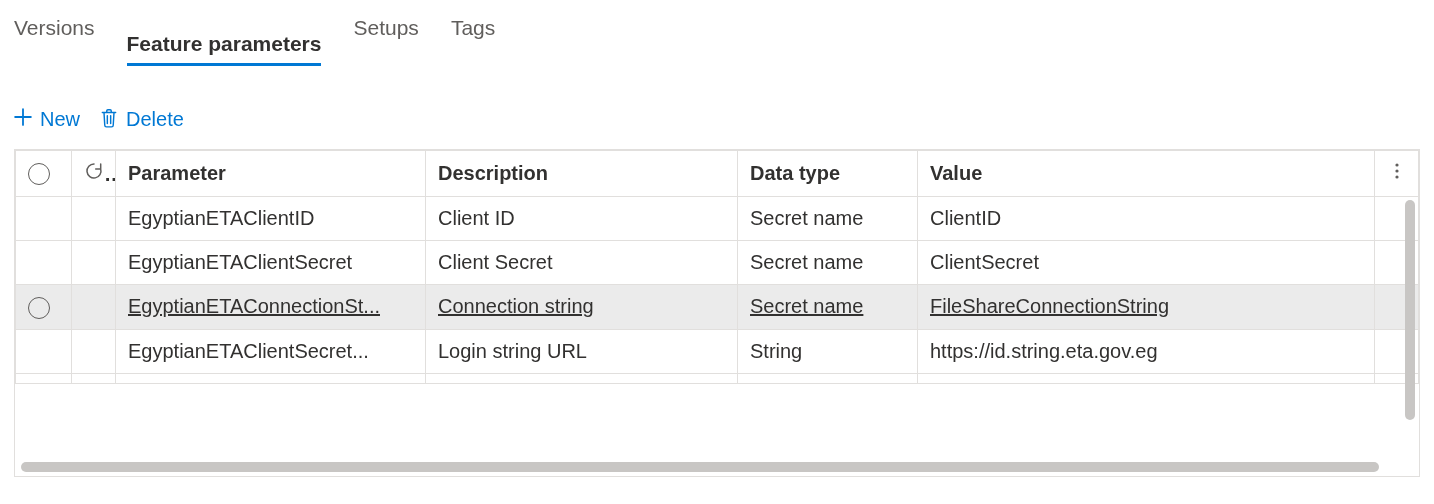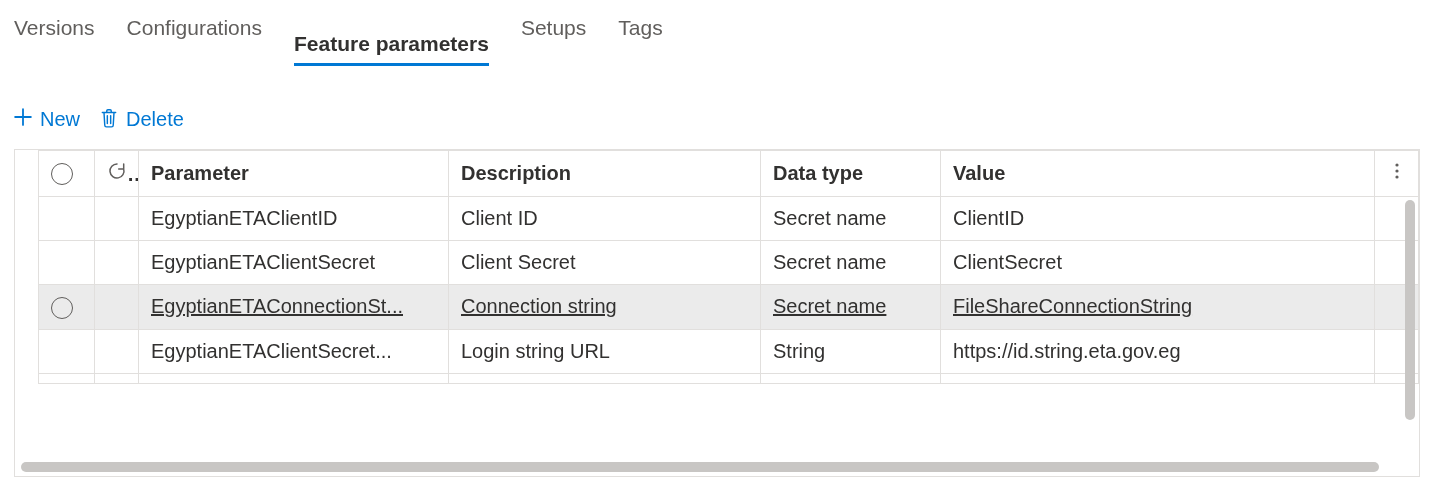--- a/index.html
+++ b/index.html
@@ -63,21 +63,20 @@
     cursor: pointer;
   }
   .cmd svg { display: block; }
 
   
   .grid-wrap {
     border: 1px solid #e1dfdd;
     position: relative;
     height: 328px;
     overflow: hidden;
-    padding-left: 23px;
   }
   table.grid {
     border-collapse: collapse;
     width: 100%;
     table-layout: fixed;
   }
   .grid th, .grid td {
     border: 1px solid #e1dfdd;
     text-align: left;
     font-size: 20px;
@@ -180,21 +179,20 @@
     padding: 0 12px;
   }
 </style>
 </head>
 <body>
 
 <div class="page">
 
   <div class="tabs">
     <div class="tab"><span>Versions</span></div>
-    <div class="tab"><span>Configurations</span></div>
     <div class="tab active"><span>Feature parameters</span></div>
     <div class="tab"><span>Setups</span></div>
     <div class="tab"><span>Tags</span></div>
   </div>
 
   <div class="toolbar">
     <span class="cmd">
       <span>
         <svg width="18" height="18" viewBox="0 0 16 16">
             <path d="M8 1v14M1 8h14" stroke="#0078d4" stroke-width="1.6" fill="none" stroke-linecap="round"></path>

